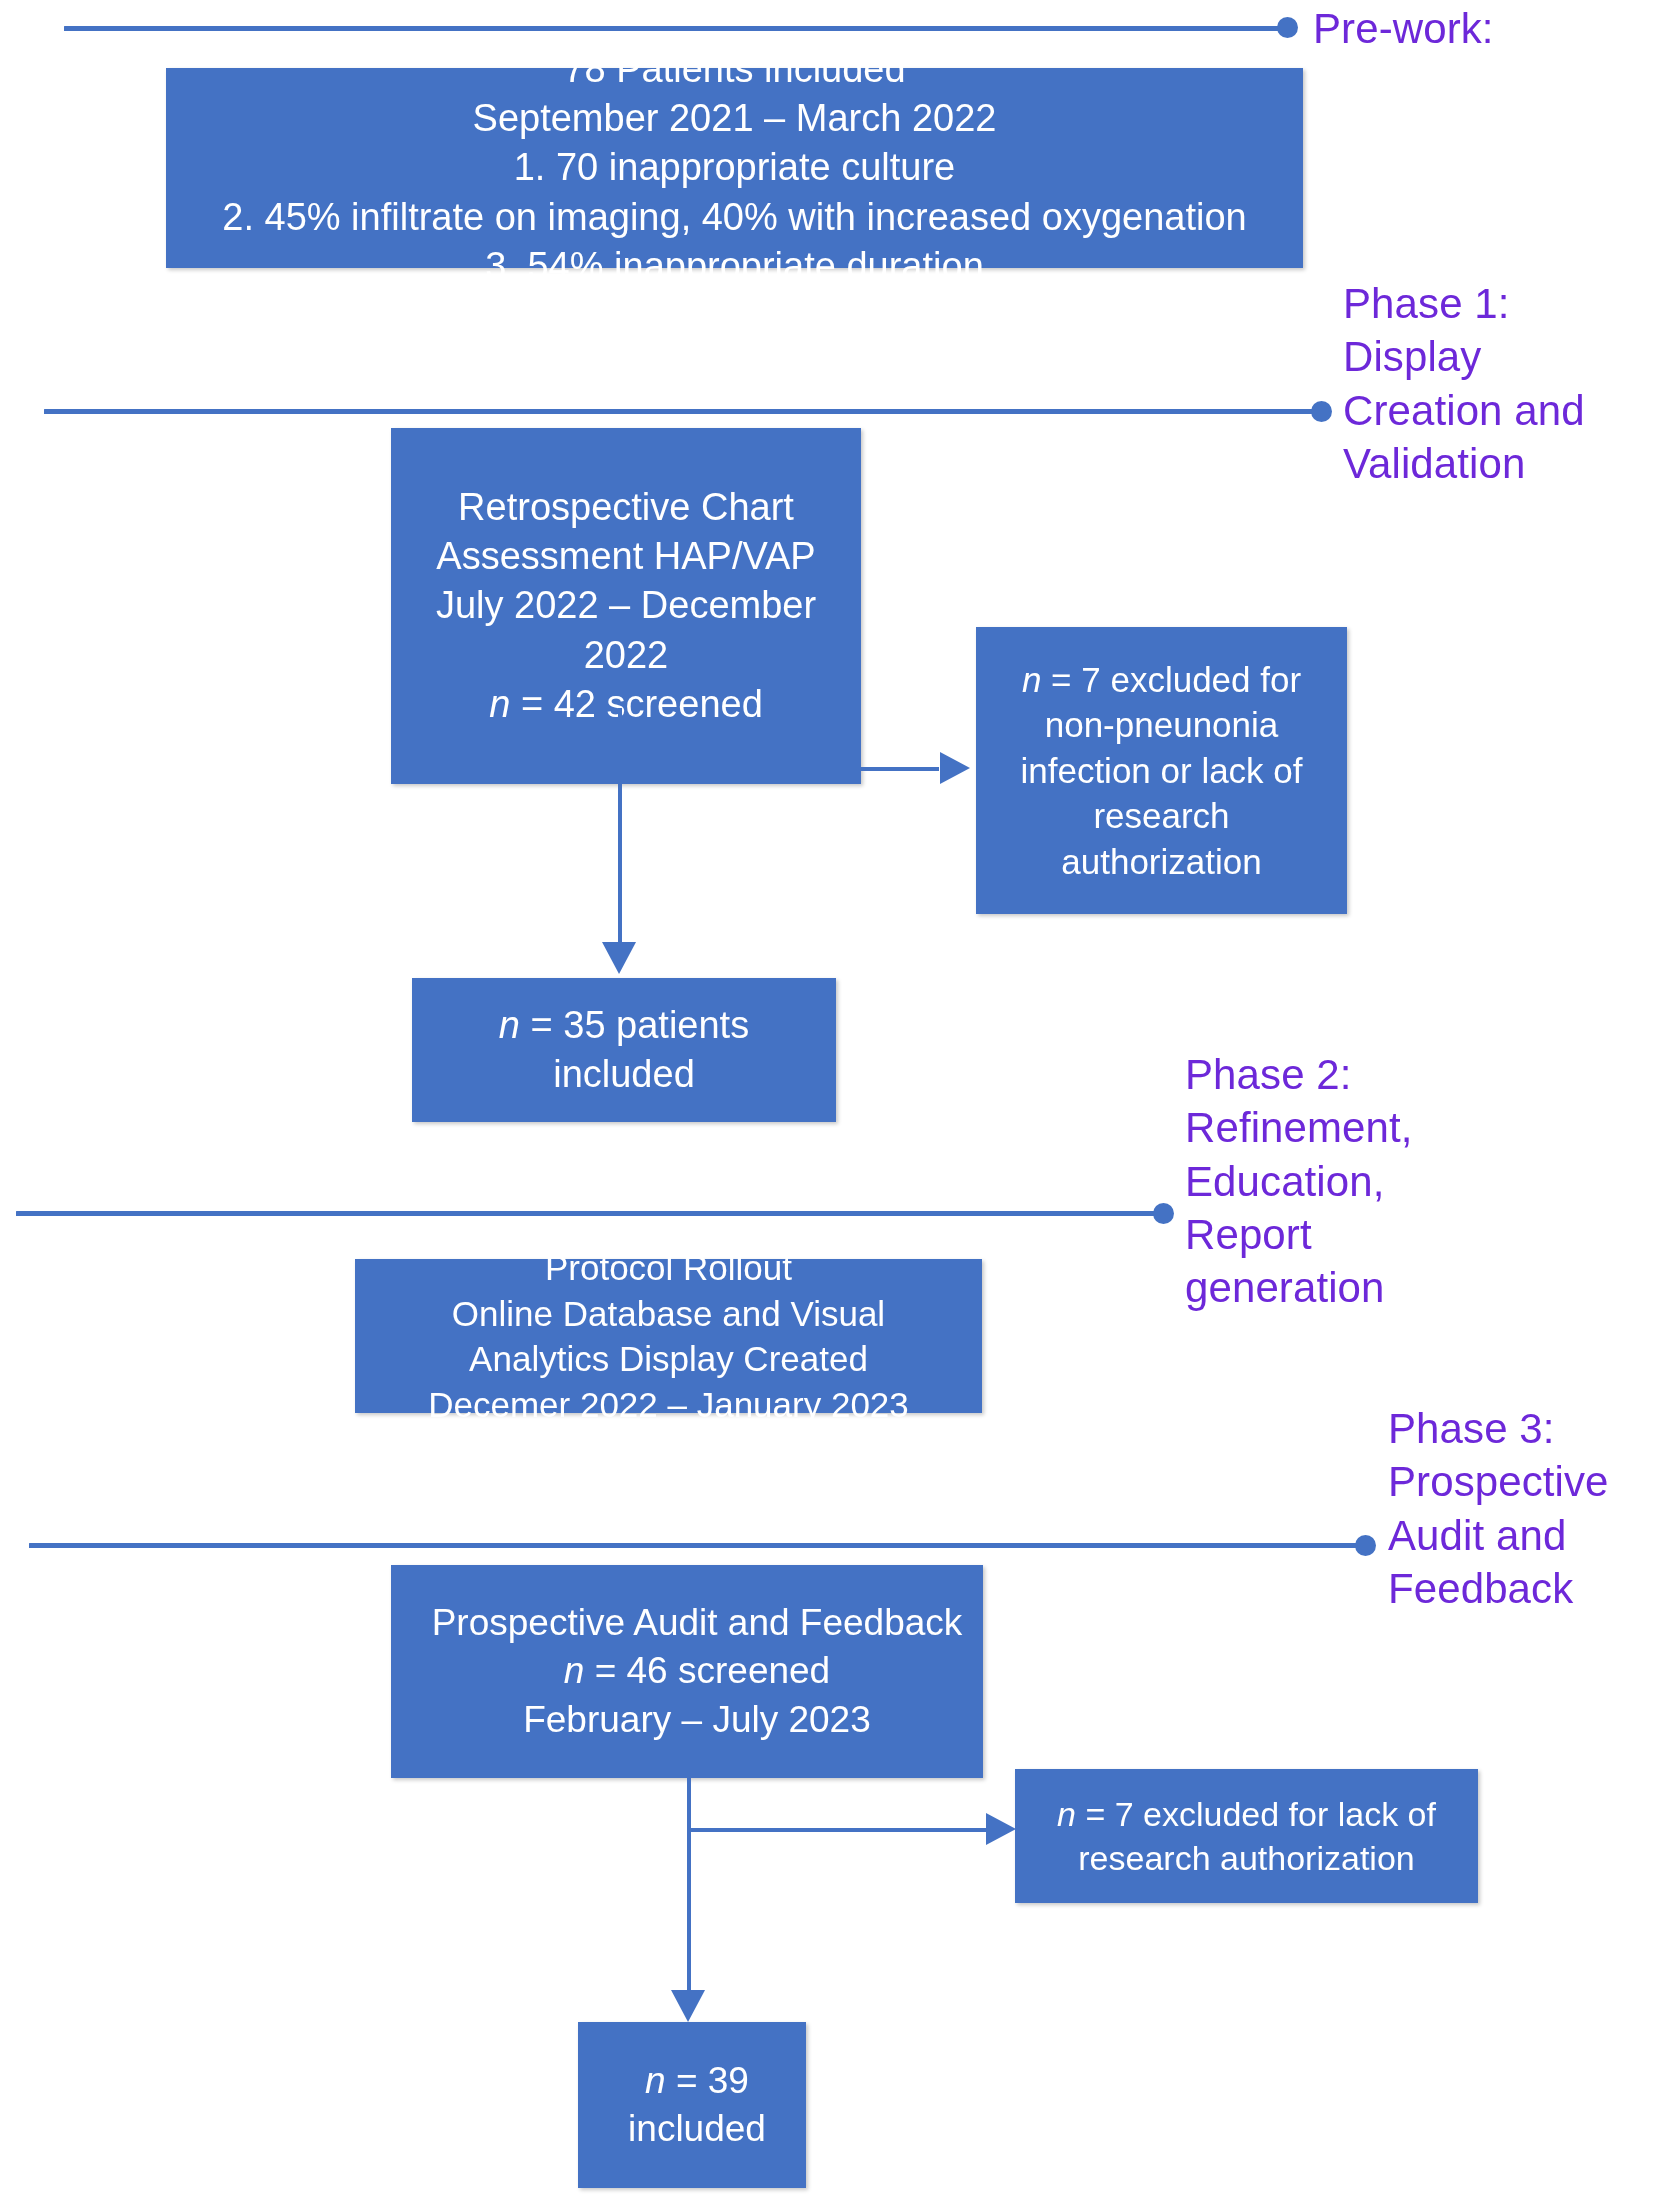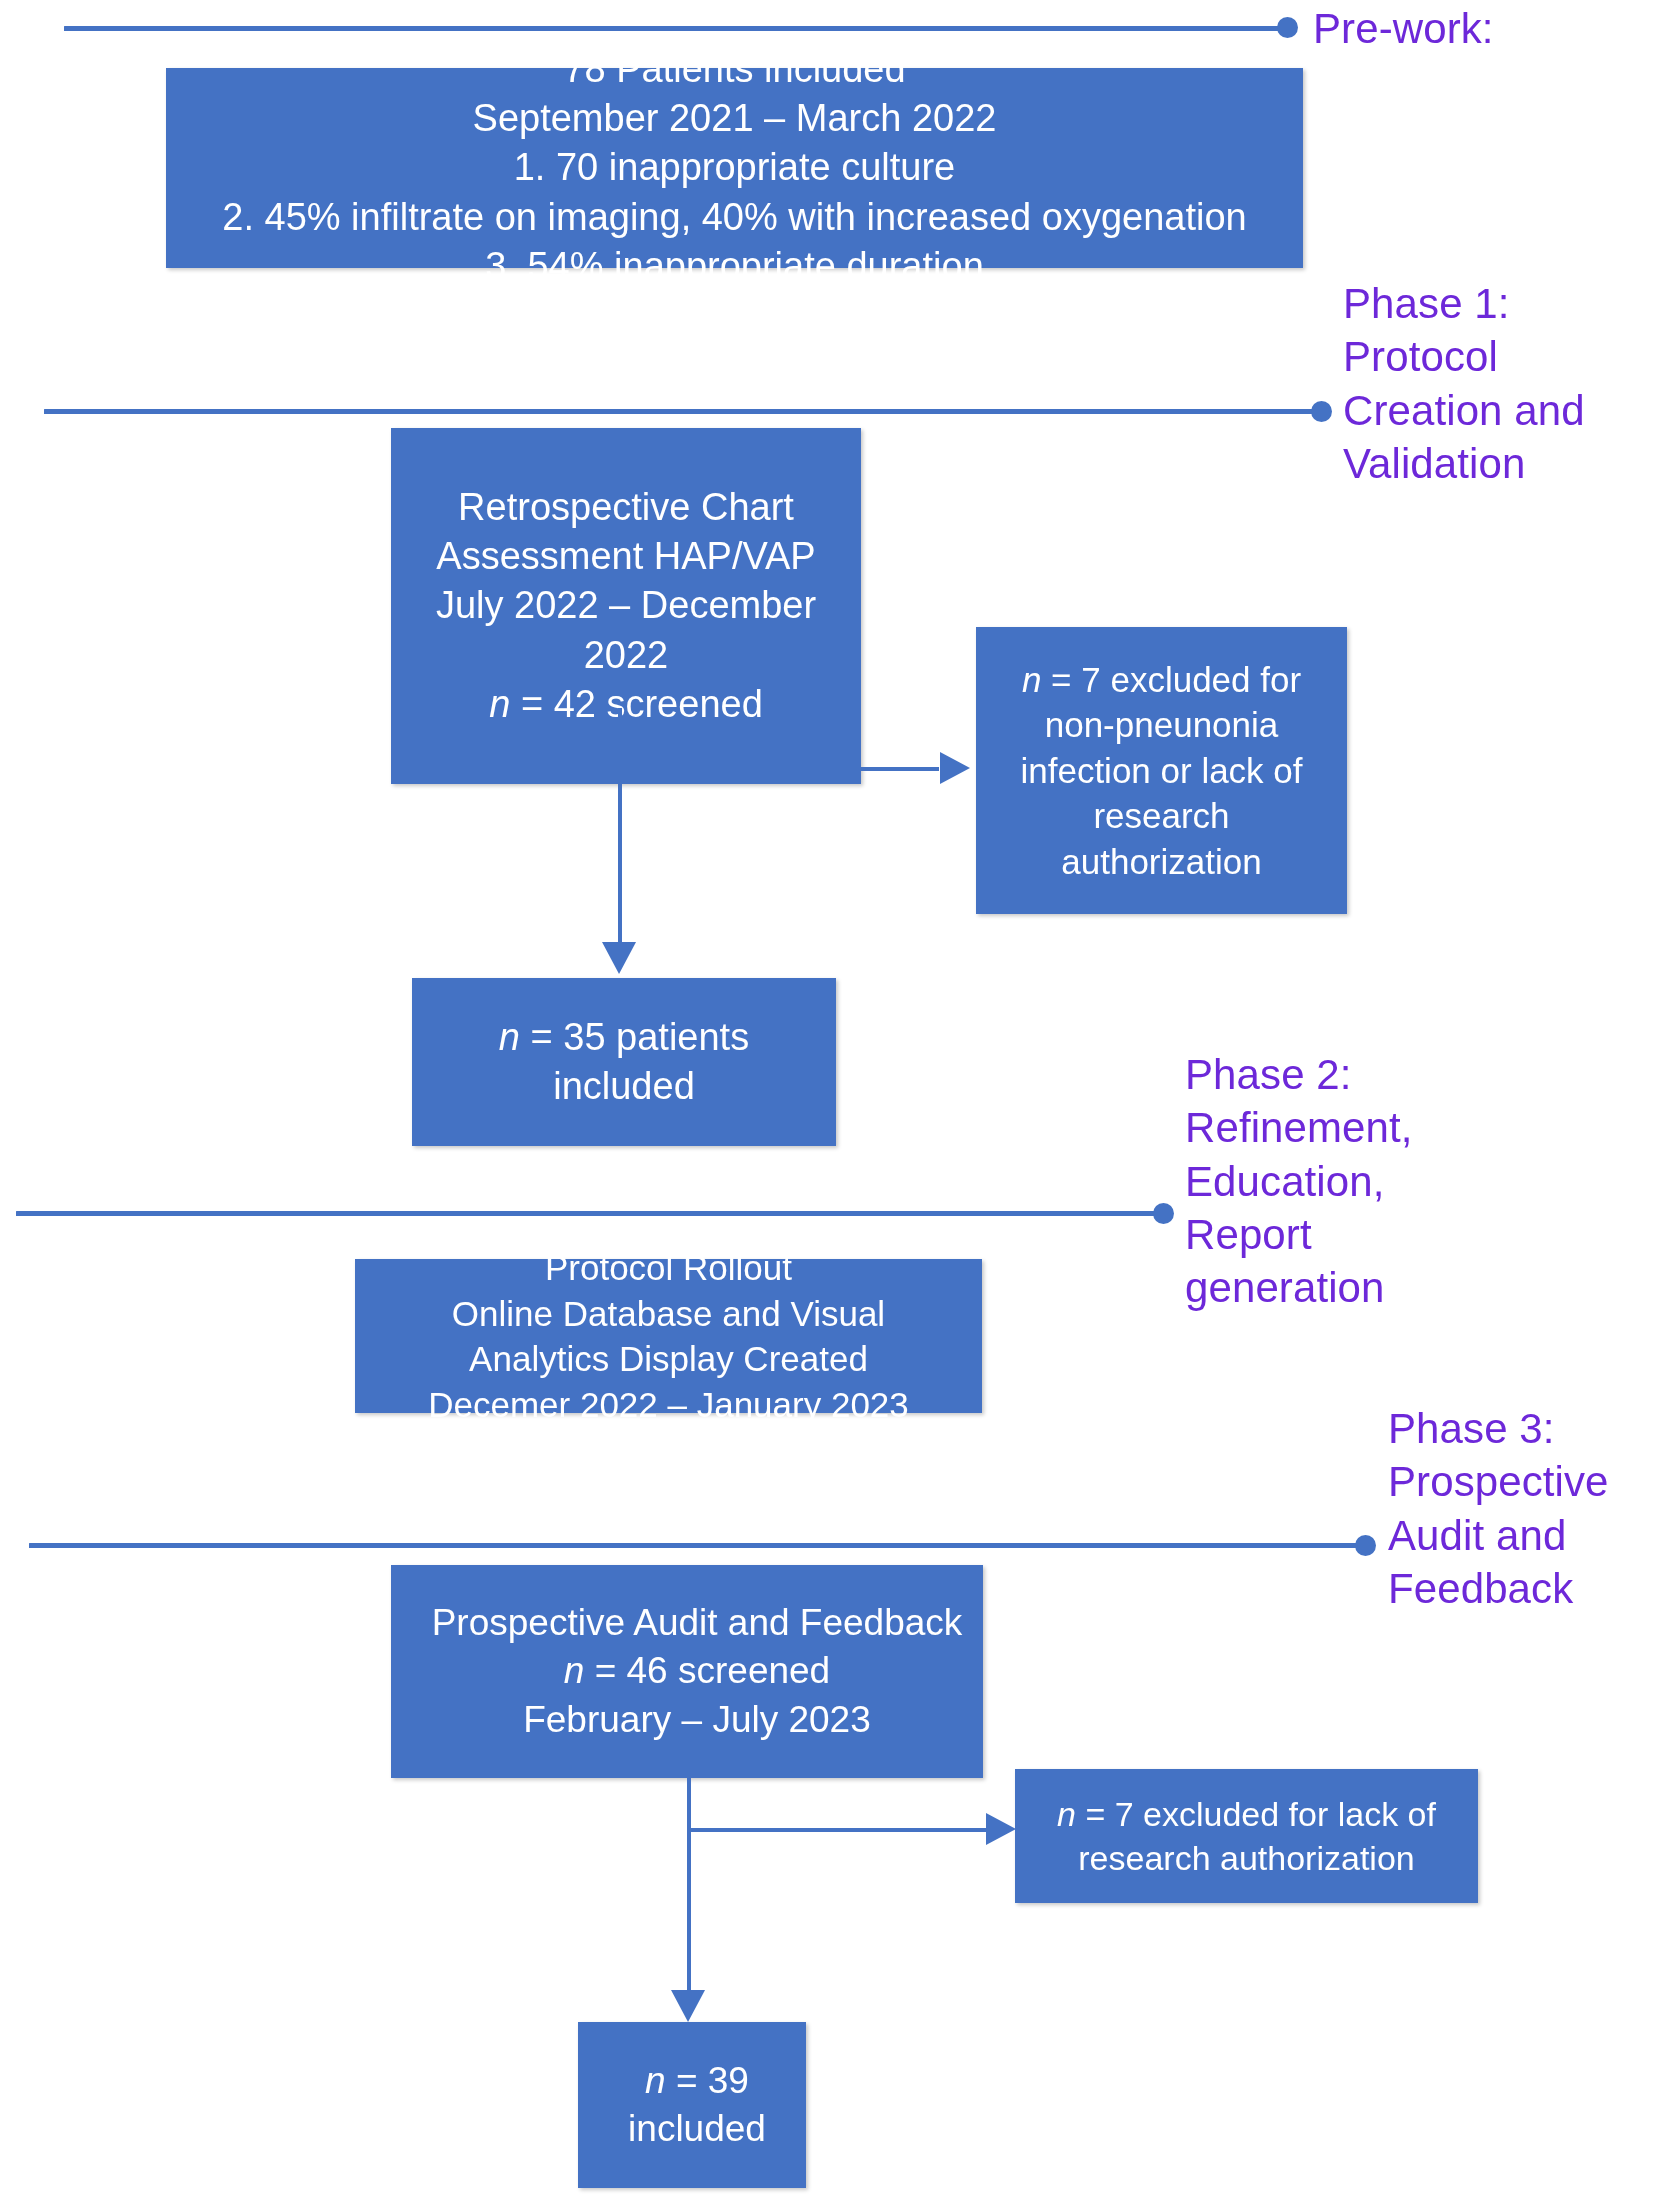--- a/index.html
+++ b/index.html
@@ -108,39 +108,39 @@
     <div class="box-text" style="font-size:38px;">78 Patients included
 September 2021 – March 2022
 1. 70 inappropriate culture
 2. 45% infiltrate on imaging, 40% with increased oxygenation
 3. 54% inappropriate duration</div>
   </div>
 
   <div class="tl-line" style="left:44px; top:409px; width:1279px;"></div>
   <div class="tl-dot" style="left:1311px; top:401px;"></div>
   <div class="phase-label" style="left:1343px; top:277px; width:332px;">Phase 1:
-Protocol
+Display
 Creation and
 Validation</div>
 
   <div class="box" style="left:391px; top:428px; width:470px; height:356px;">
     <div class="box-text" style="font-size: 38px; white-space: normal;">Retrospective Chart<br>Assessment HAP/VAP<br>July 2022 – December<br>2022<br><i>n</i> = 42 screened</div>
   </div>
 
   <div class="vline" style="left:618px; top:708px; height:258px;"></div>
   <div class="hline" style="left:618px; top:767px; width:321px;"></div>
   <div class="arrow-right" style="left:940px; top:752px;"></div>
 
   <div class="box" style="left:976px; top:627px; width:371px; height:287px;justify-content:center;">
     <div class="box-text" style="font-size: 35px; white-space: normal;"><i>n</i> = 7 excluded for<br>non-pneunonia<br>infection or lack of<br>research<br>authorization</div>
   </div>
 
   <div class="arrow-down" style="left:602px; top:942px;"></div>
 
-  <div class="box" style="left:412px; top:978px; width:424px; height:168px;">
+  <div class="box" style="left:412px; top:978px; width:424px; height:144px;">
     <div class="box-text" style="font-size: 38px; white-space: normal;"><i>n</i> = 35 patients<br>included</div>
   </div>
 
   <div class="tl-line" style="left:15.5px; top:1211px; width:1149px;"></div>
   <div class="tl-dot" style="left:1153px; top:1203px;"></div>
   <div class="phase-label" style="left:1185px; top:1048px; width:343px;">Phase 2:
 Refinement,
 Education,
 Report
 generation</div>

